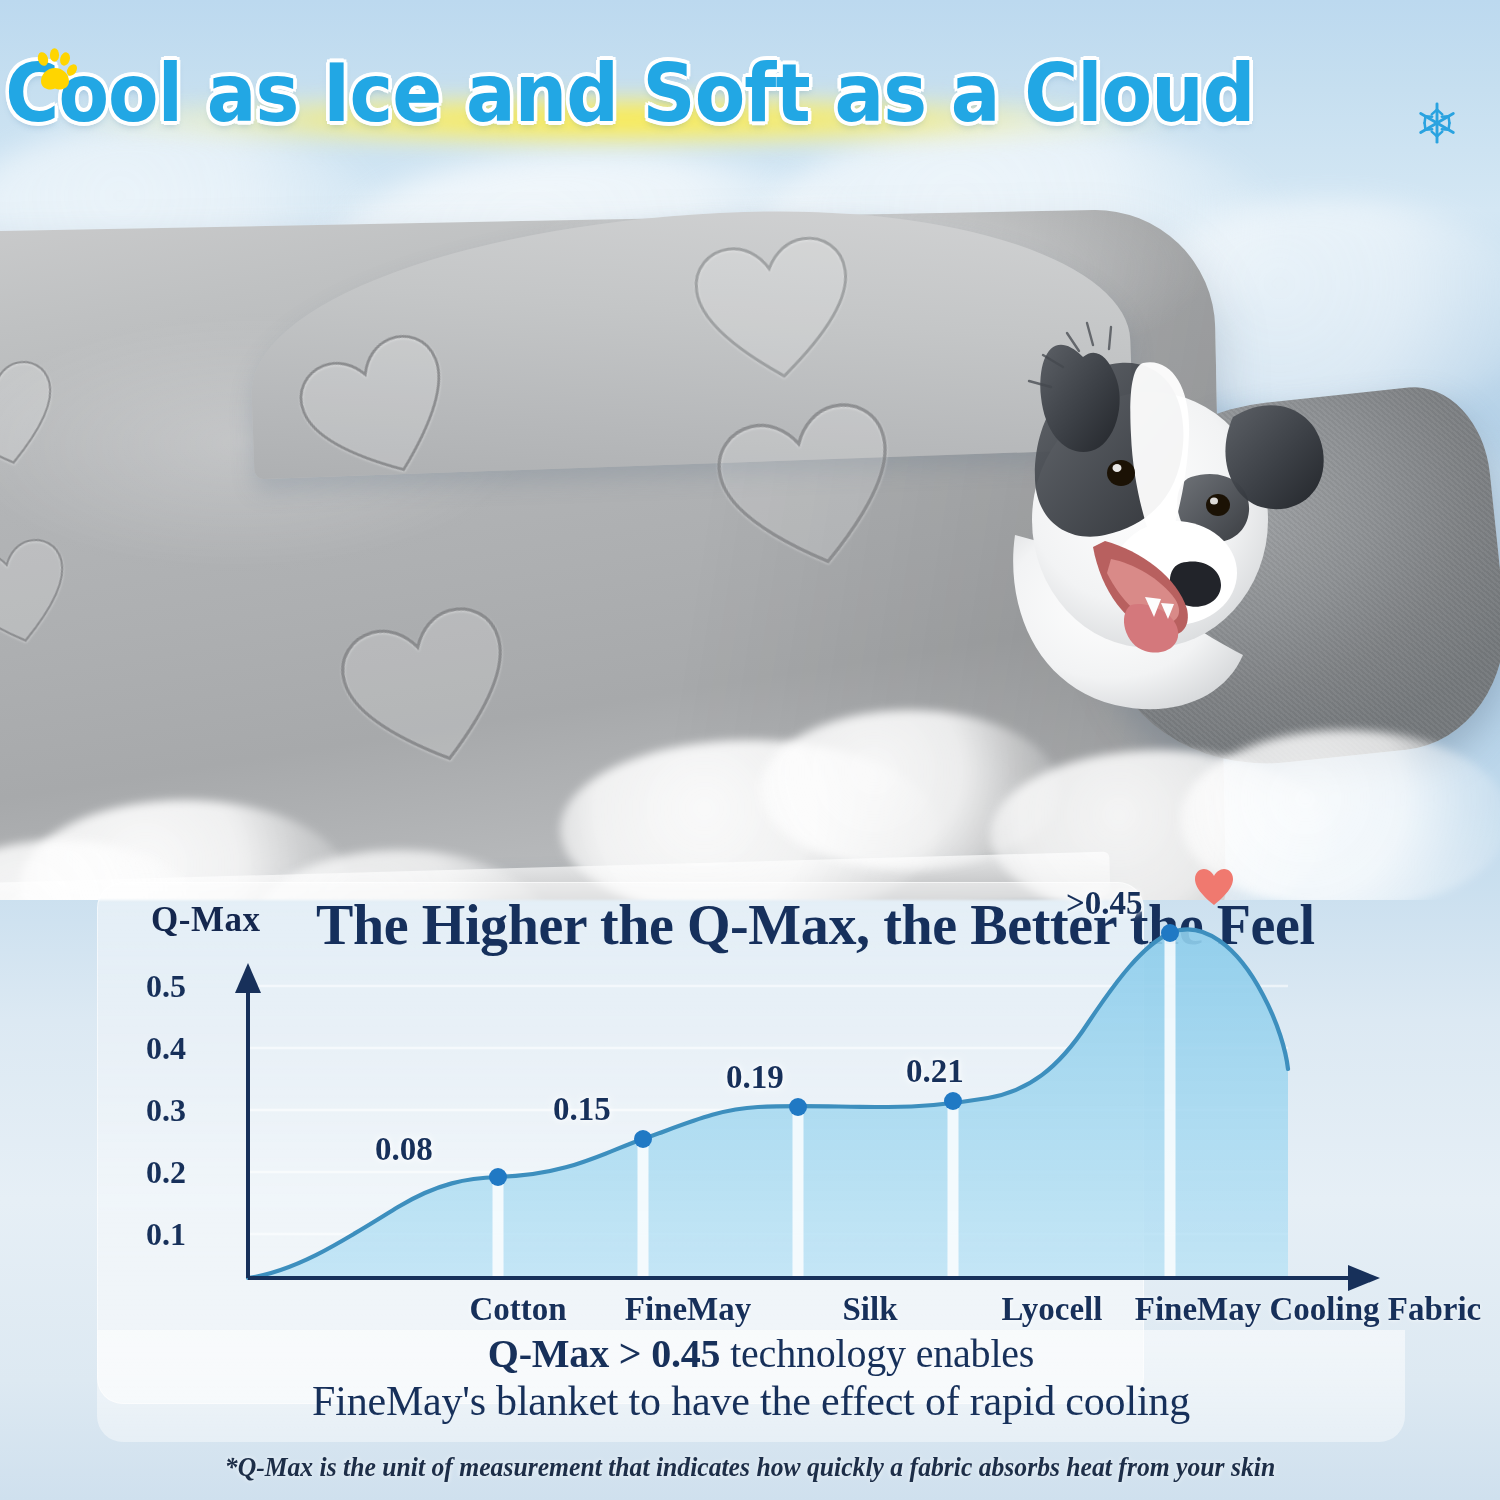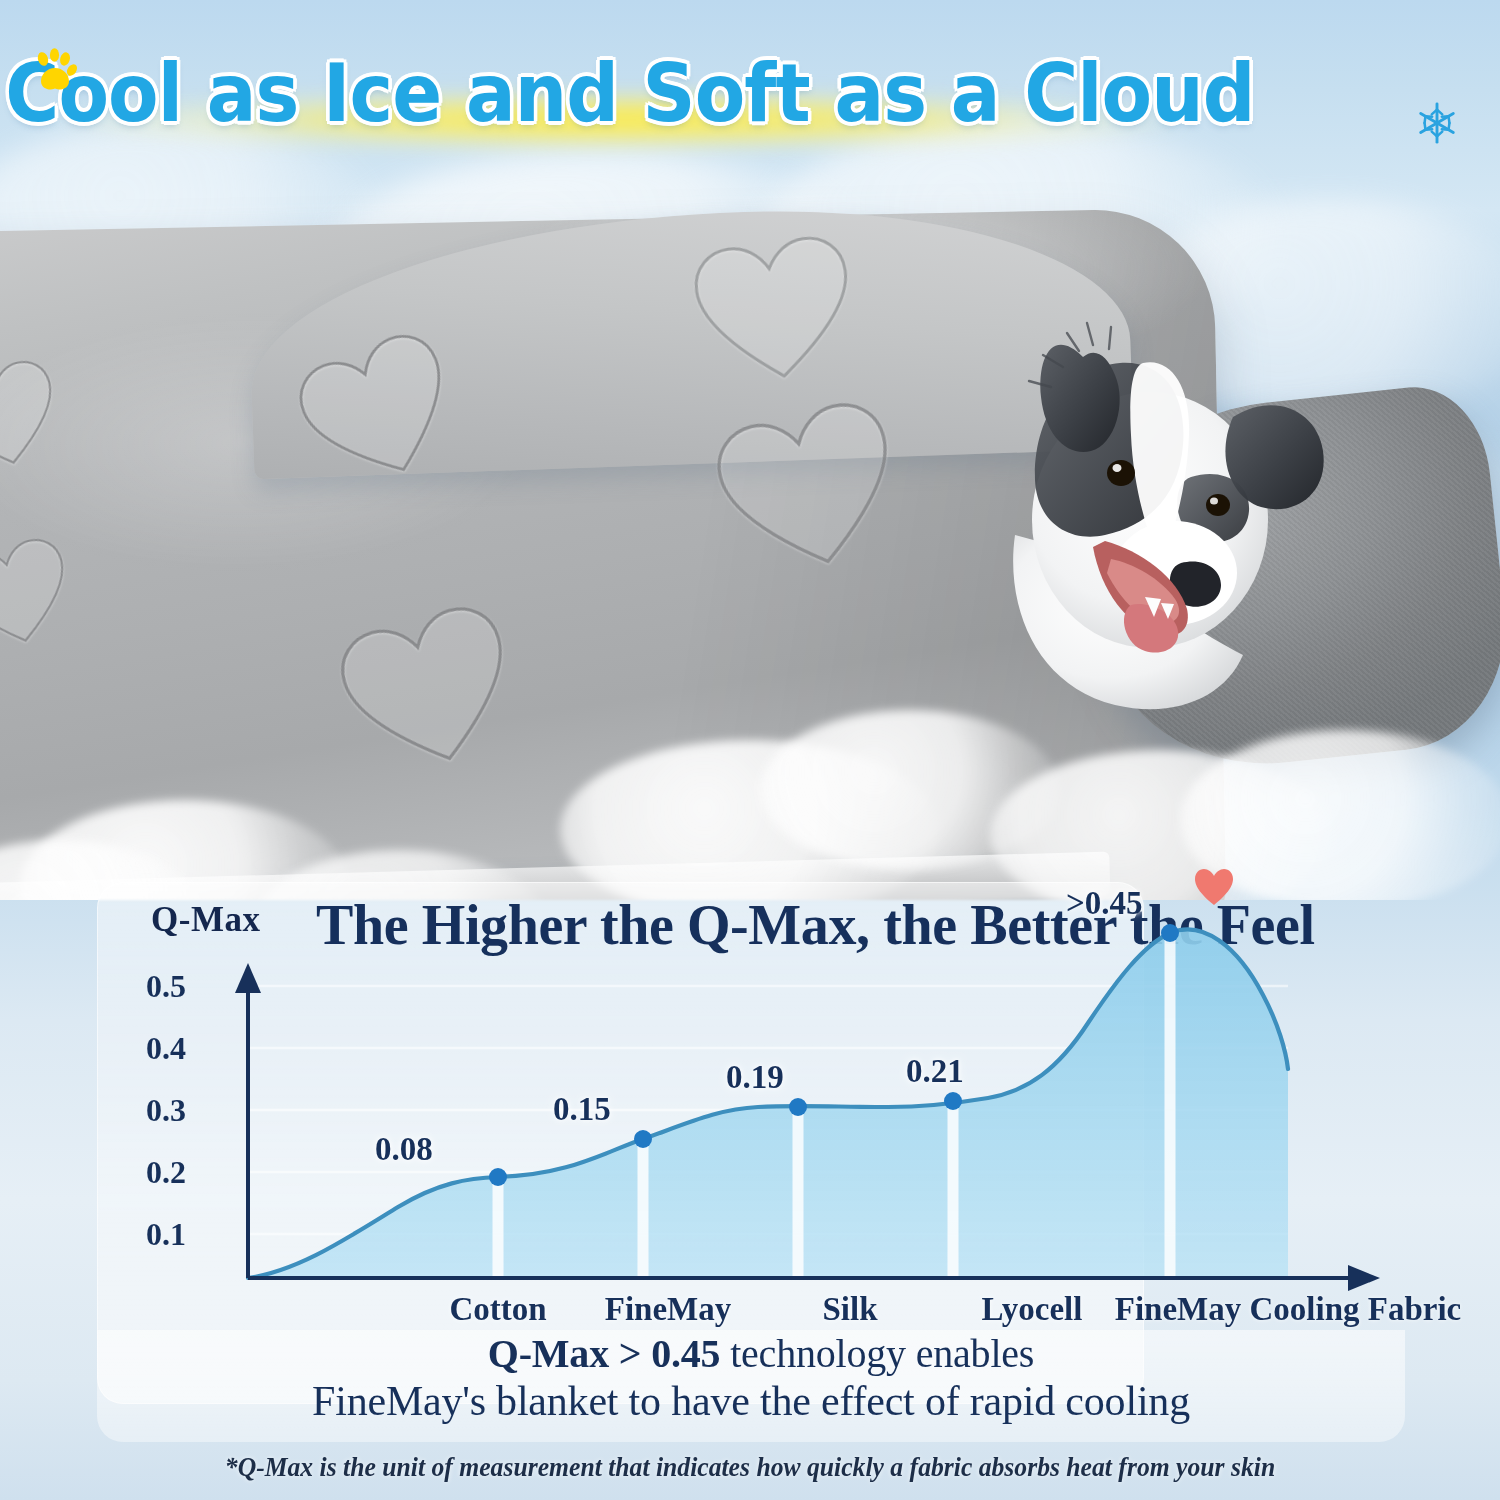--- a/index.html
+++ b/index.html
@@ -218,20 +218,21 @@
     white-space: nowrap;
     text-shadow: 0 0 4px rgba(255,255,255,0.9), 0 0 8px rgba(255,255,255,0.7);
   }
   .xtick {
     position: absolute; top: 408px;
     font-family: "Liberation Serif", serif;
     font-weight: bold; font-size: 33px; color: #17305a;
     transform: translateX(-50%);
     white-space: nowrap;
     text-shadow: 0 0 4px rgba(255,255,255,0.85);
+    margin-left: 20px;
   }
 
   
   .callout {
     position: absolute;
     left: 97px; top: 1330px;
     width: 1308px; height: 112px;
     background: linear-gradient(180deg, rgba(255,255,255,0.56), rgba(255,255,255,0.42));
     border-radius: 0 0 26px 26px;
     text-align: center;

